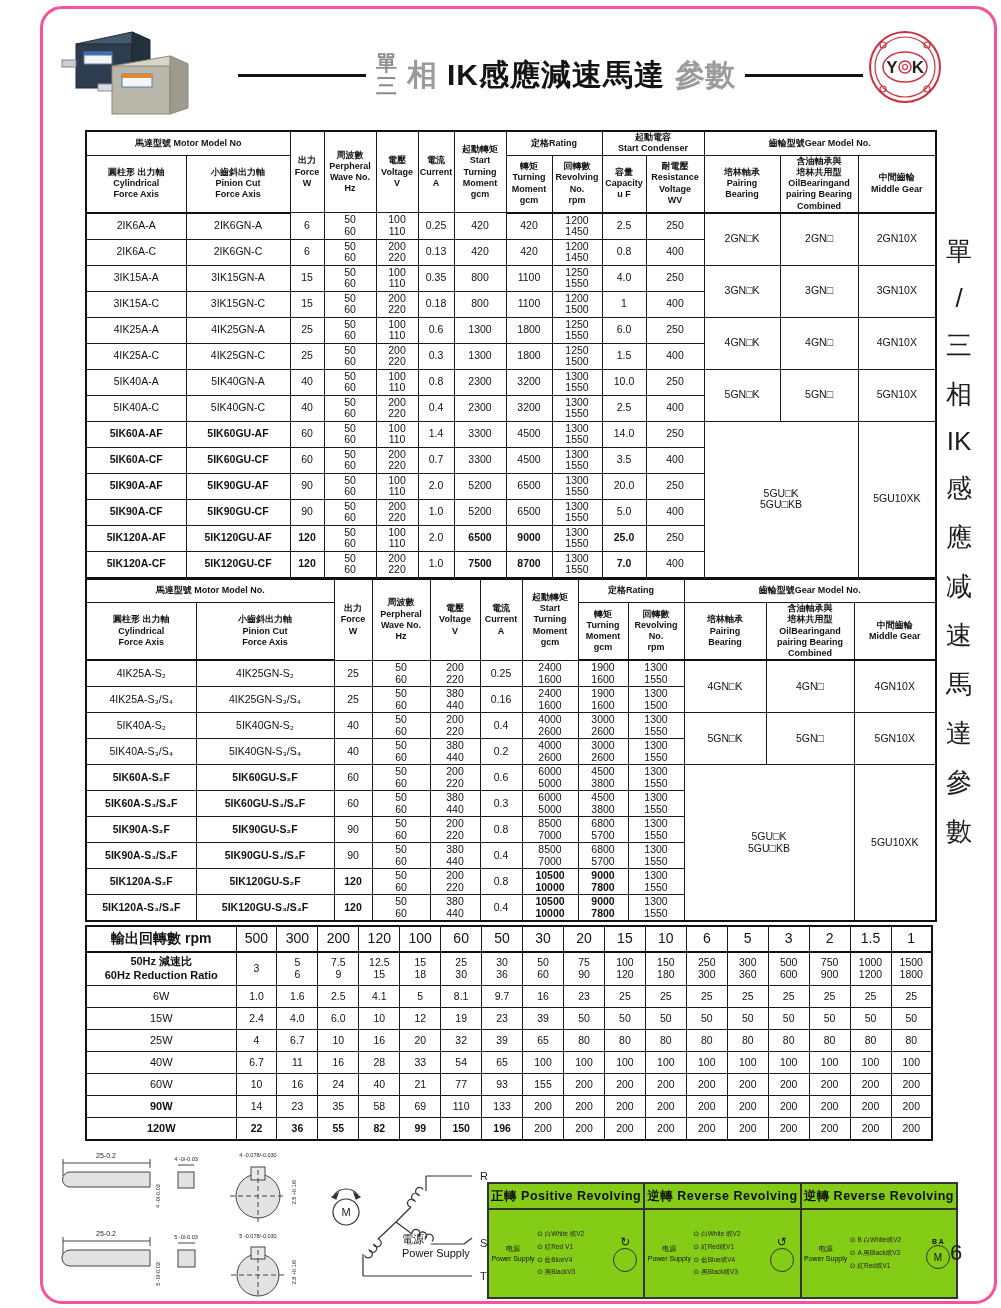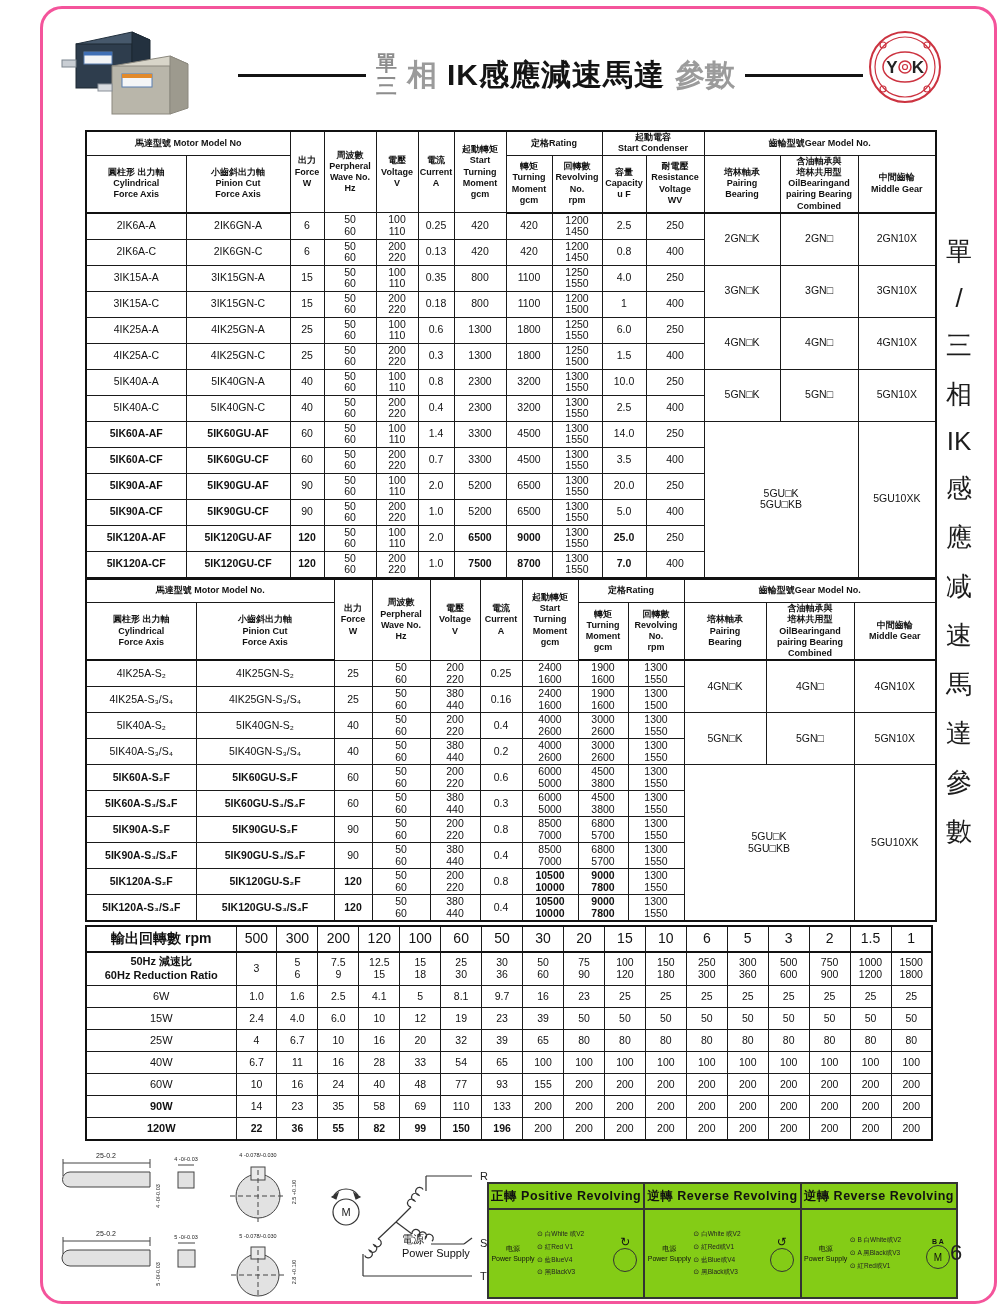--- a/index.html
+++ b/index.html
@@ -838,21 +838,21 @@
           <td>100</td>
           <td>100</td>
           <td>100</td>
         </tr>
         <tr>
           <th style="font-weight: normal; font-size: 11px;">60W</th>
           <td>10</td>
           <td>16</td>
           <td>24</td>
           <td>40</td>
-          <td>48</td>
+          <td>21</td>
           <td>77</td>
           <td>93</td>
           <td>155</td>
           <td>200</td>
           <td>200</td>
           <td>200</td>
           <td>200</td>
           <td>200</td>
           <td>200</td>
           <td>200</td>

